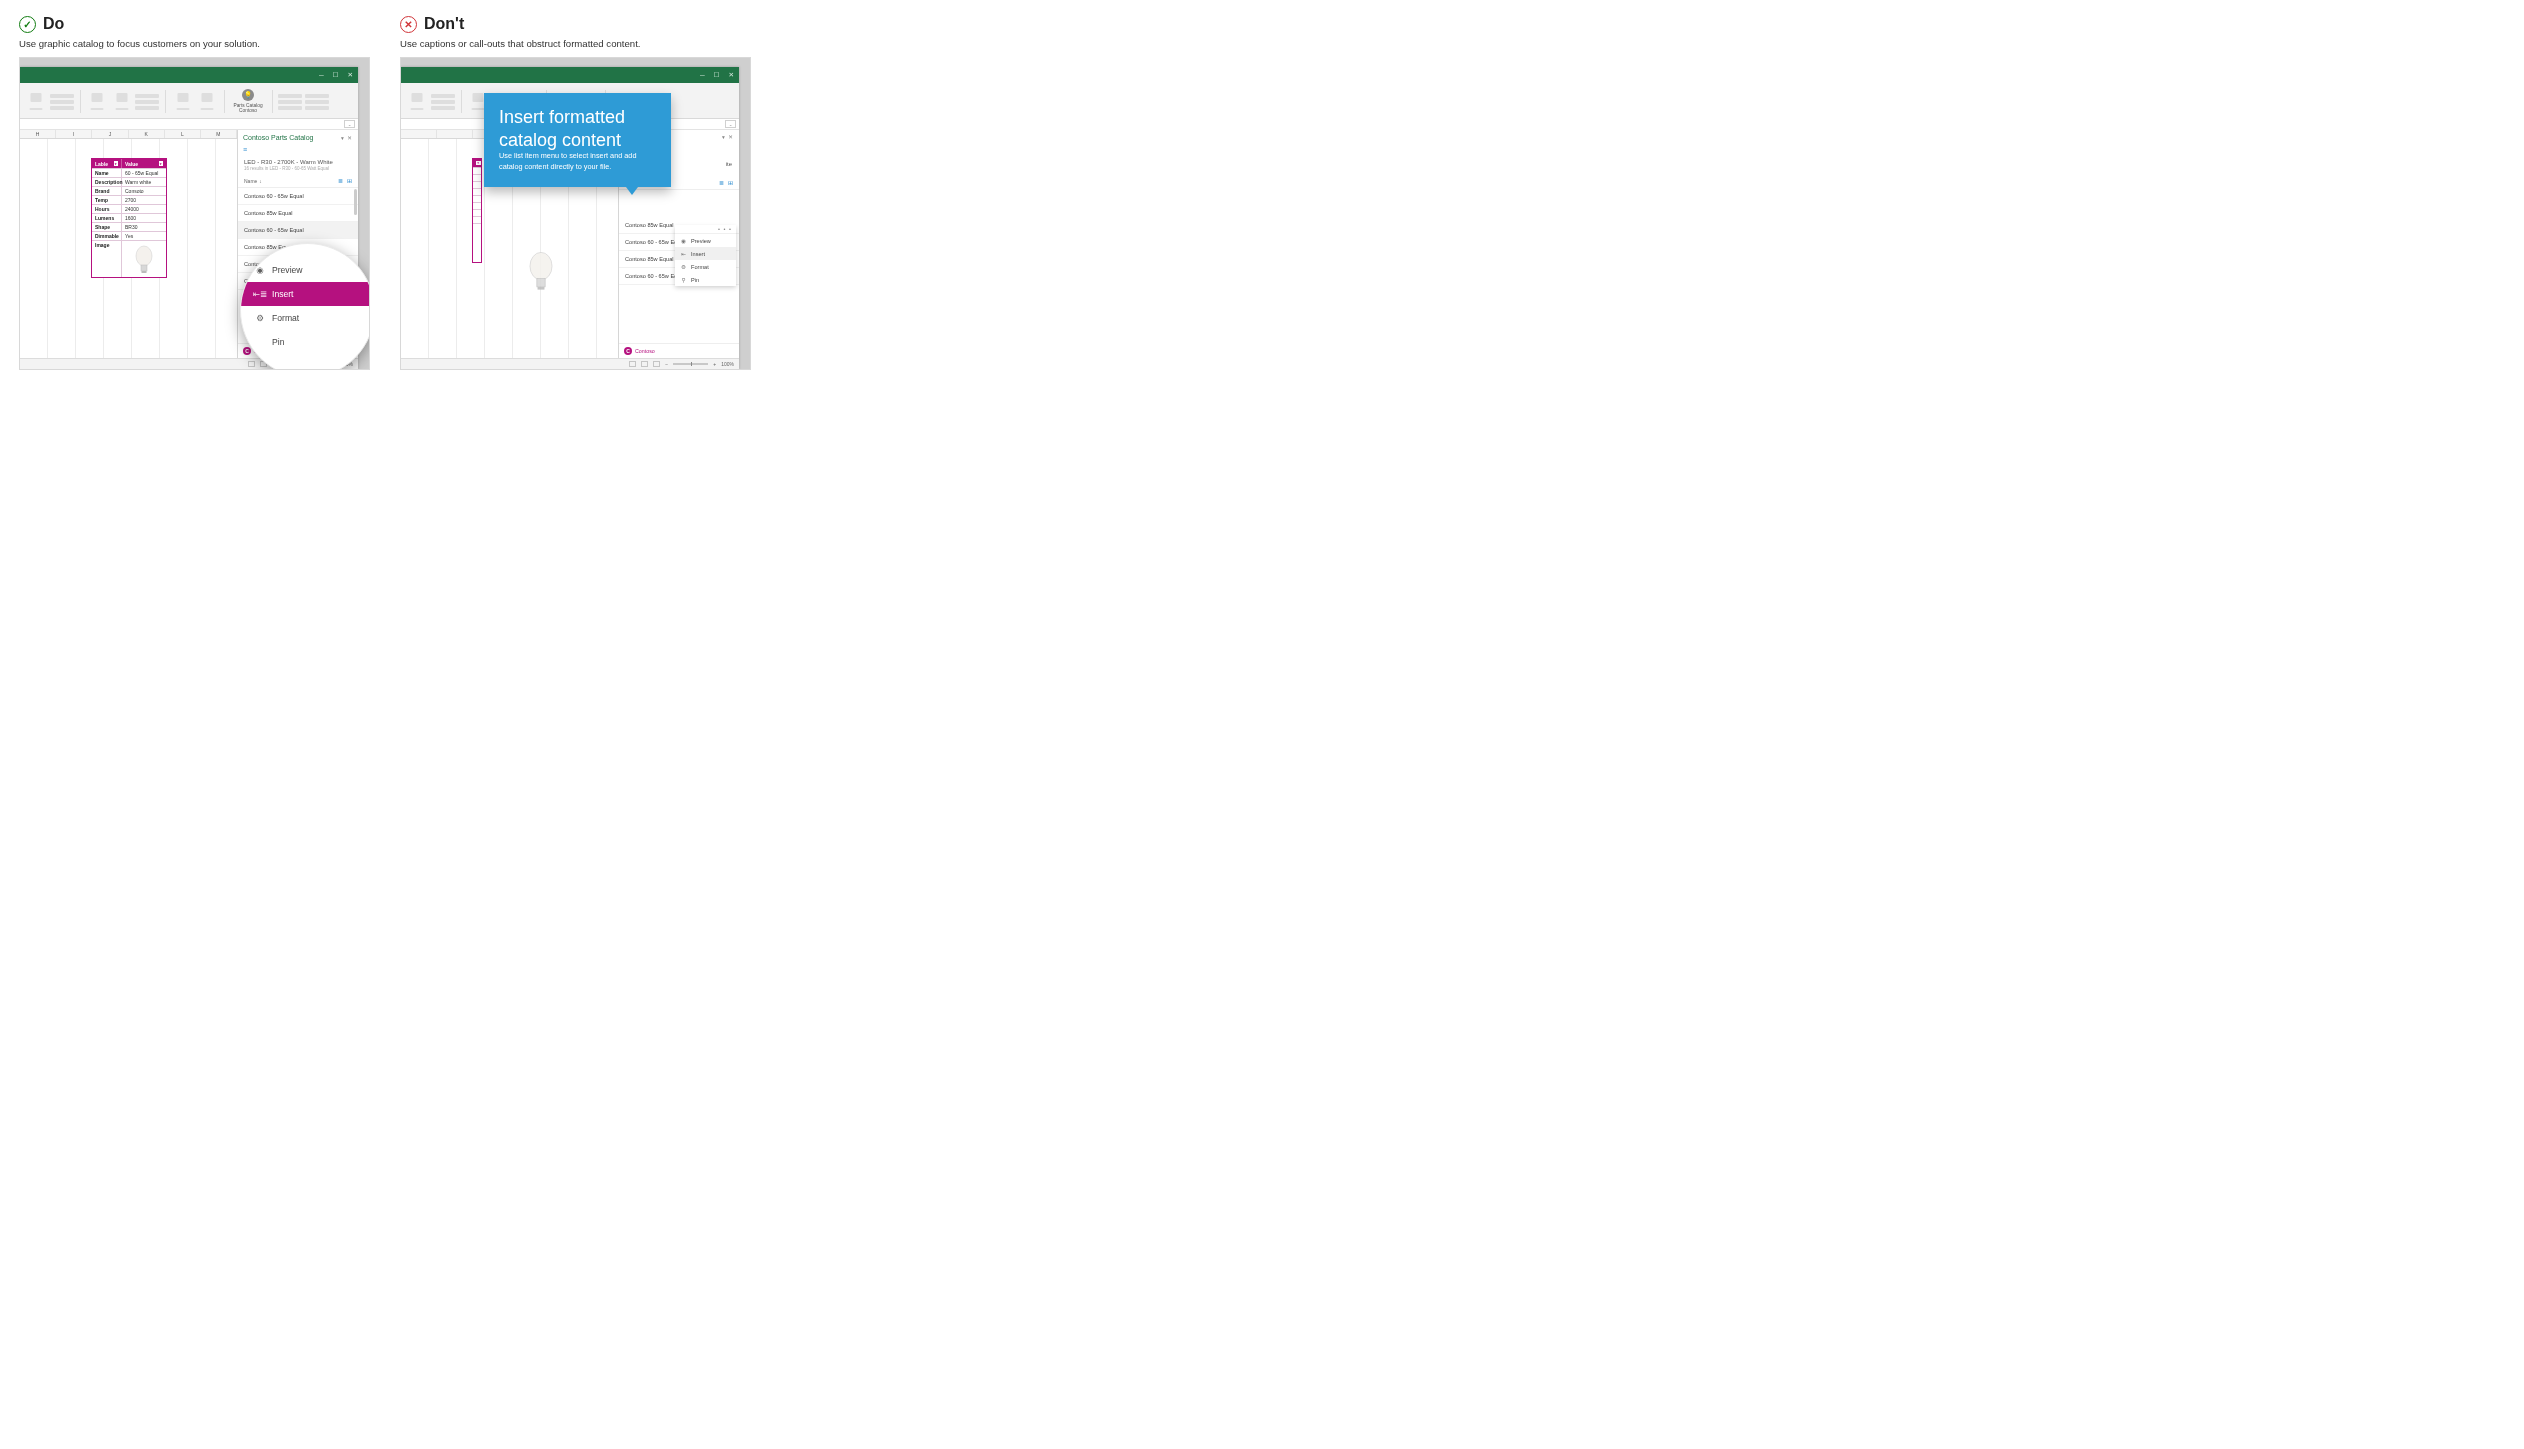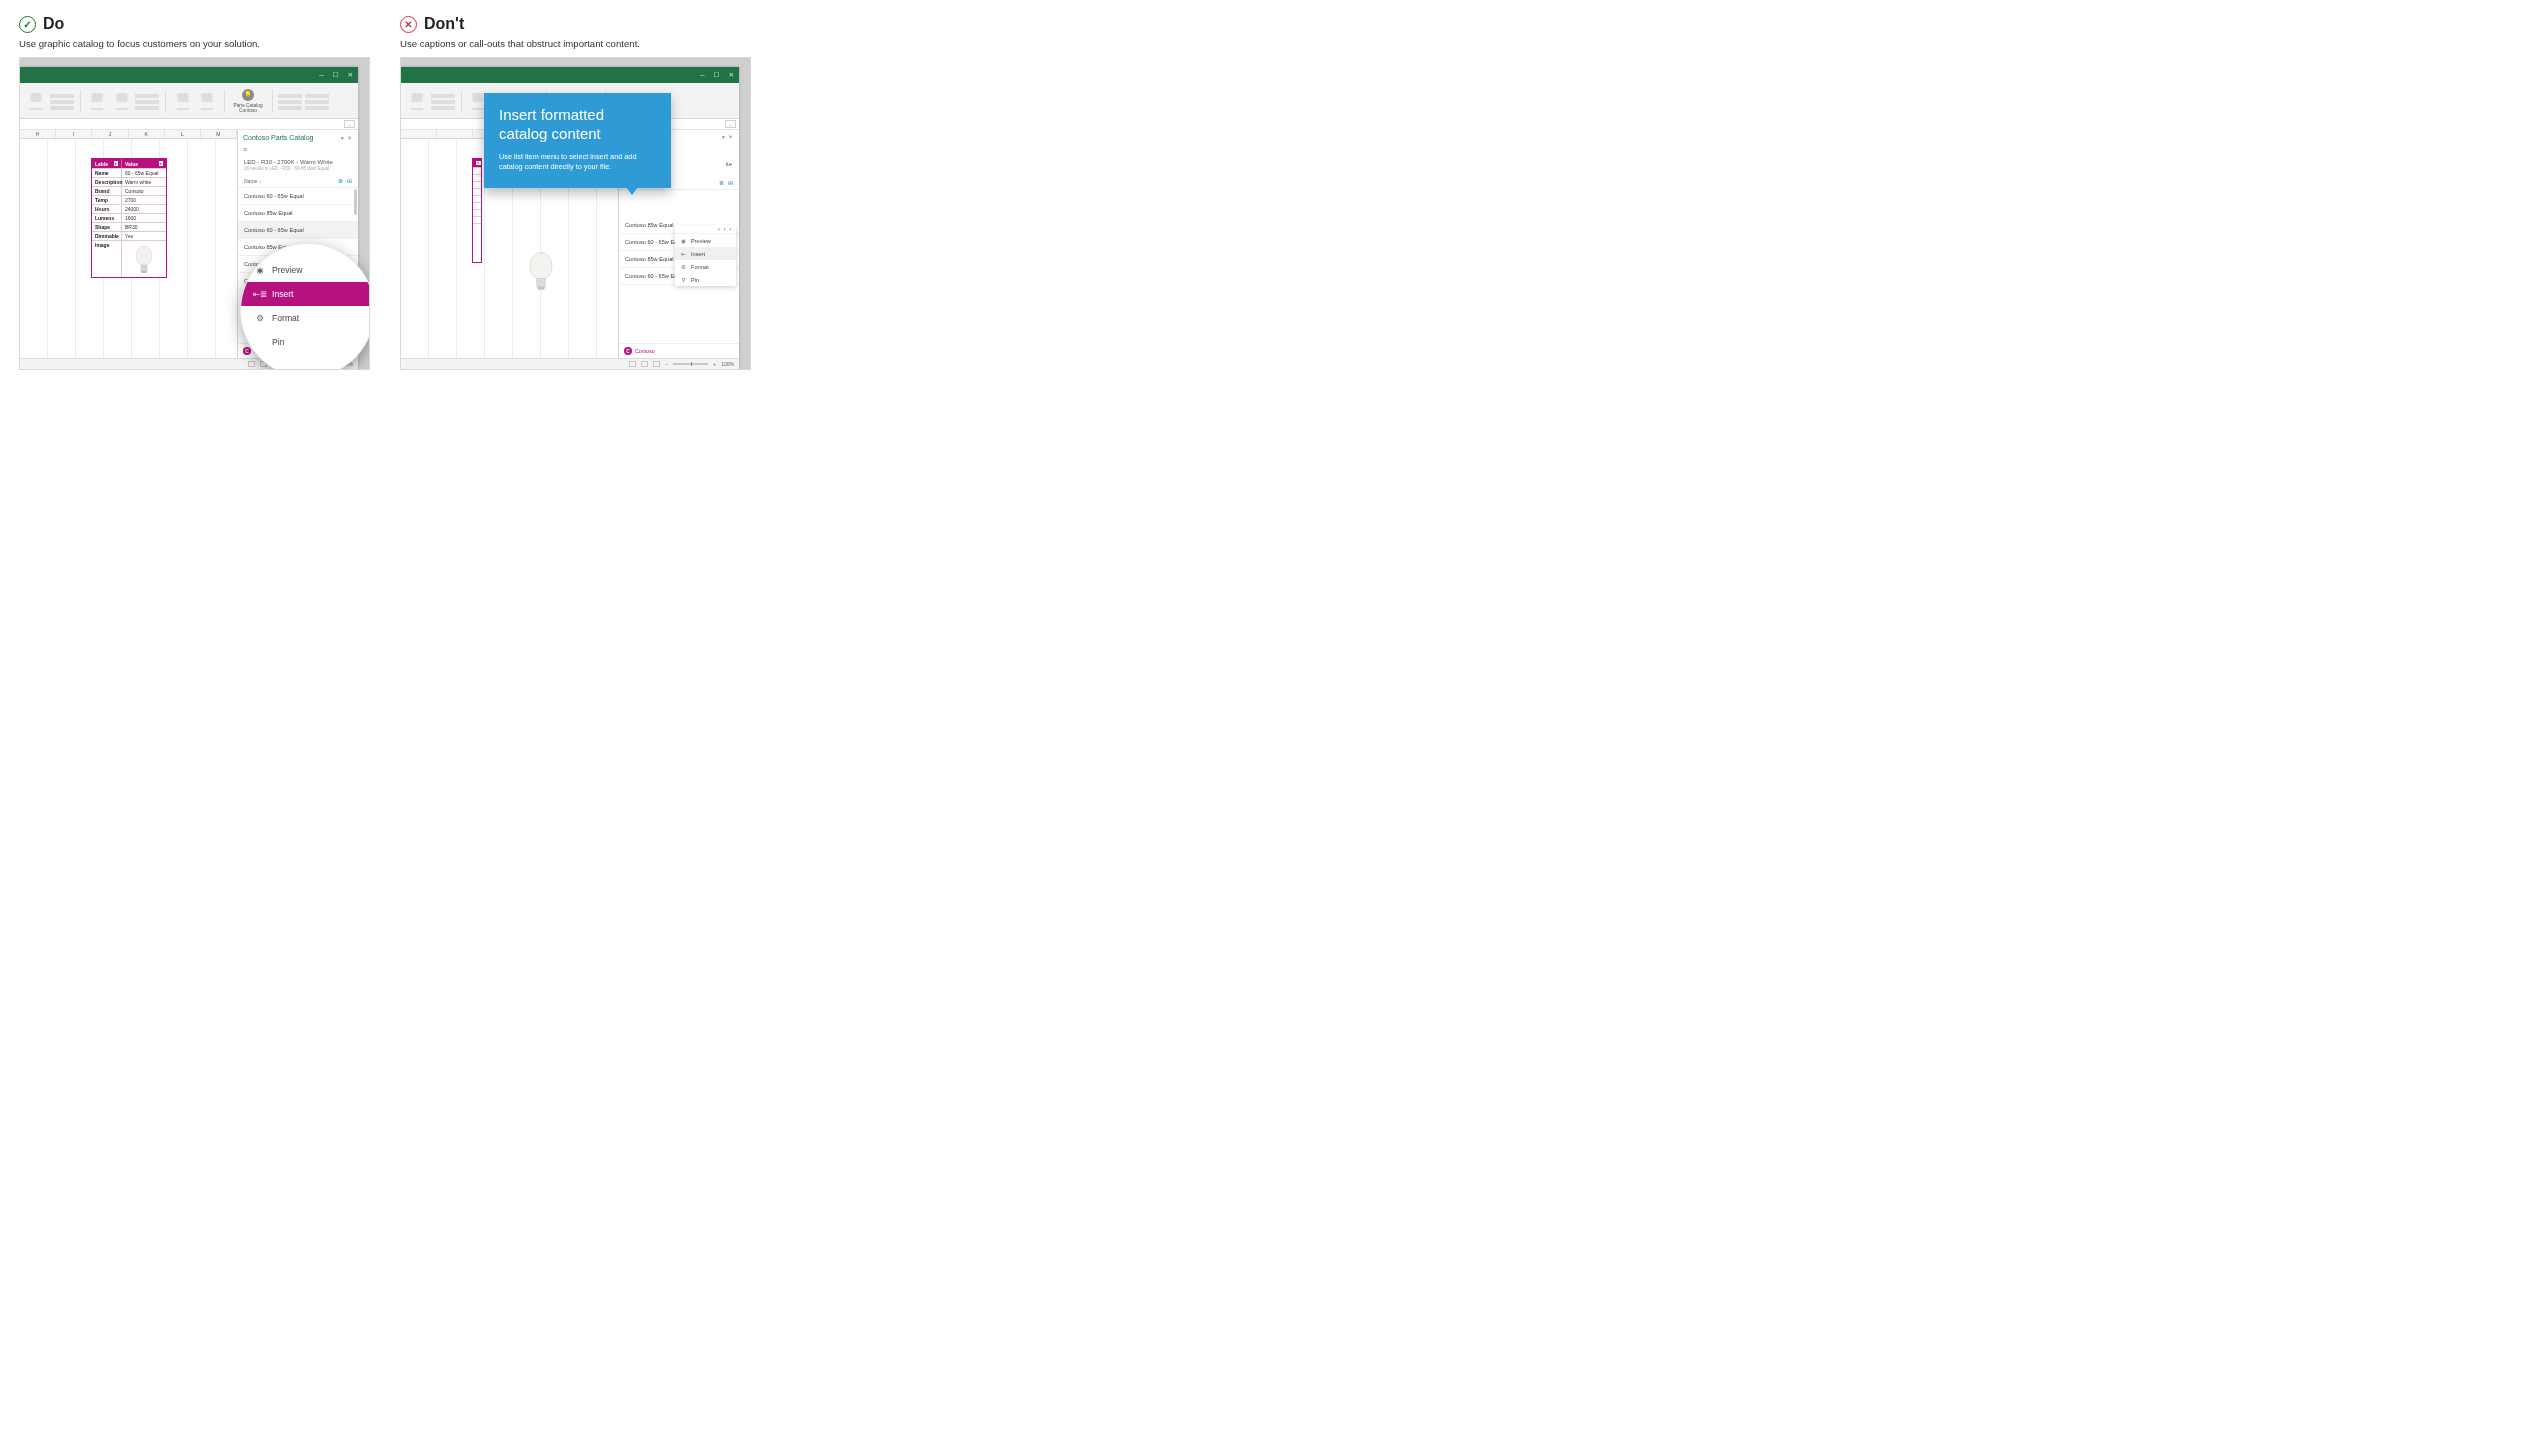--- a/index.html
+++ b/index.html
@@ -170,21 +170,21 @@
   .callout {
     position:absolute;
     top:35px; left:83px;
     width: 187px;
     background:#2e9bd6;
     color:#fff;
     padding: 13px 15px 15px;
     box-shadow: 0 5px 11px rgba(0,0,0,.28);
     z-index: 20;
   }
-  .callout h2 { font-size:15px; font-weight:400; line-height:1.25; margin-bottom:8px; }
+  .callout h2 { font-size:18px; font-weight:400; line-height:1.25; }
   .callout p { font-size:7.3px; line-height:1.45; font-weight:350; }
   .callout-tail {
     position:absolute; bottom:-7.6px; right:33px;
     width:0; height:0;
     border-left:6.6px solid transparent;
     border-right:6.6px solid transparent;
     border-top:8px solid #2e9bd6;
   }
 
   
@@ -404,21 +404,21 @@
         </div>
       </div>
     </div>
   </div>
 
   <div class="panel panel-dont">
     <div class="panel-header">
       <span class="badge-circle badge-dont">✕</span>
       <span class="panel-title">Don't</span>
     </div>
-    <div class="panel-sub">Use captions or call-outs that obstruct important content.</div>
+    <div class="panel-sub">Use captions or call-outs that obstruct formatted content.</div>
 
     <div class="frame">
       <div class="excel-window">
         <div class="titlebar">
           <span>─</span>
           <span>☐</span>
           <span>✕</span>
         </div>
         <div class="ribbon">
           <div class="rib-group">

